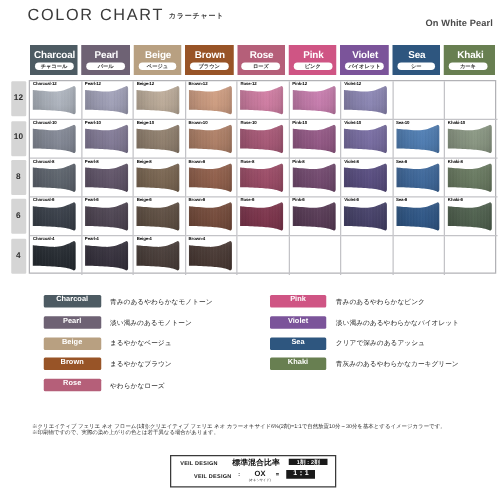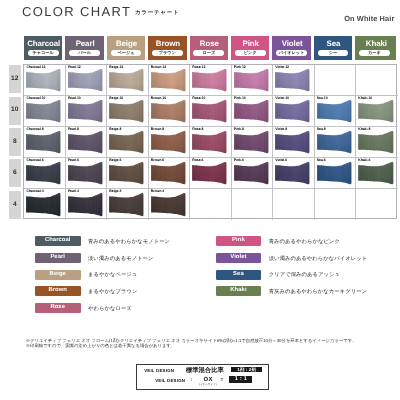--- a/index.html
+++ b/index.html
@@ -90,21 +90,21 @@
     text-align:center;letter-spacing:0.2px;white-space:nowrap;overflow:hidden;}
 </style>
 </head>
 <body>
 
 <div id="page">
 
   <div class="hdr">
     <div class="hdr-title">COLOR CHART</div>
     <div class="hdr-title-ja">カラーチャート</div>
-    <div class="hdr-sub">On White Hair</div>
+    <div class="hdr-sub">On White Pearl</div>
   </div>
 
   <div class="colhead-row" id="colhead-row">
       <div class="colhead" style="background: rgb(77, 91, 99); left: 0px; width: 38.4px;">
         <div class="ch-name">Charcoal</div>
         <div class="ch-pill">
           <span>チャコール</span>
         </div>
       </div>
       <div class="colhead" style="background: rgb(110, 98, 116); left: 41.4px; width: 38.4px;">

